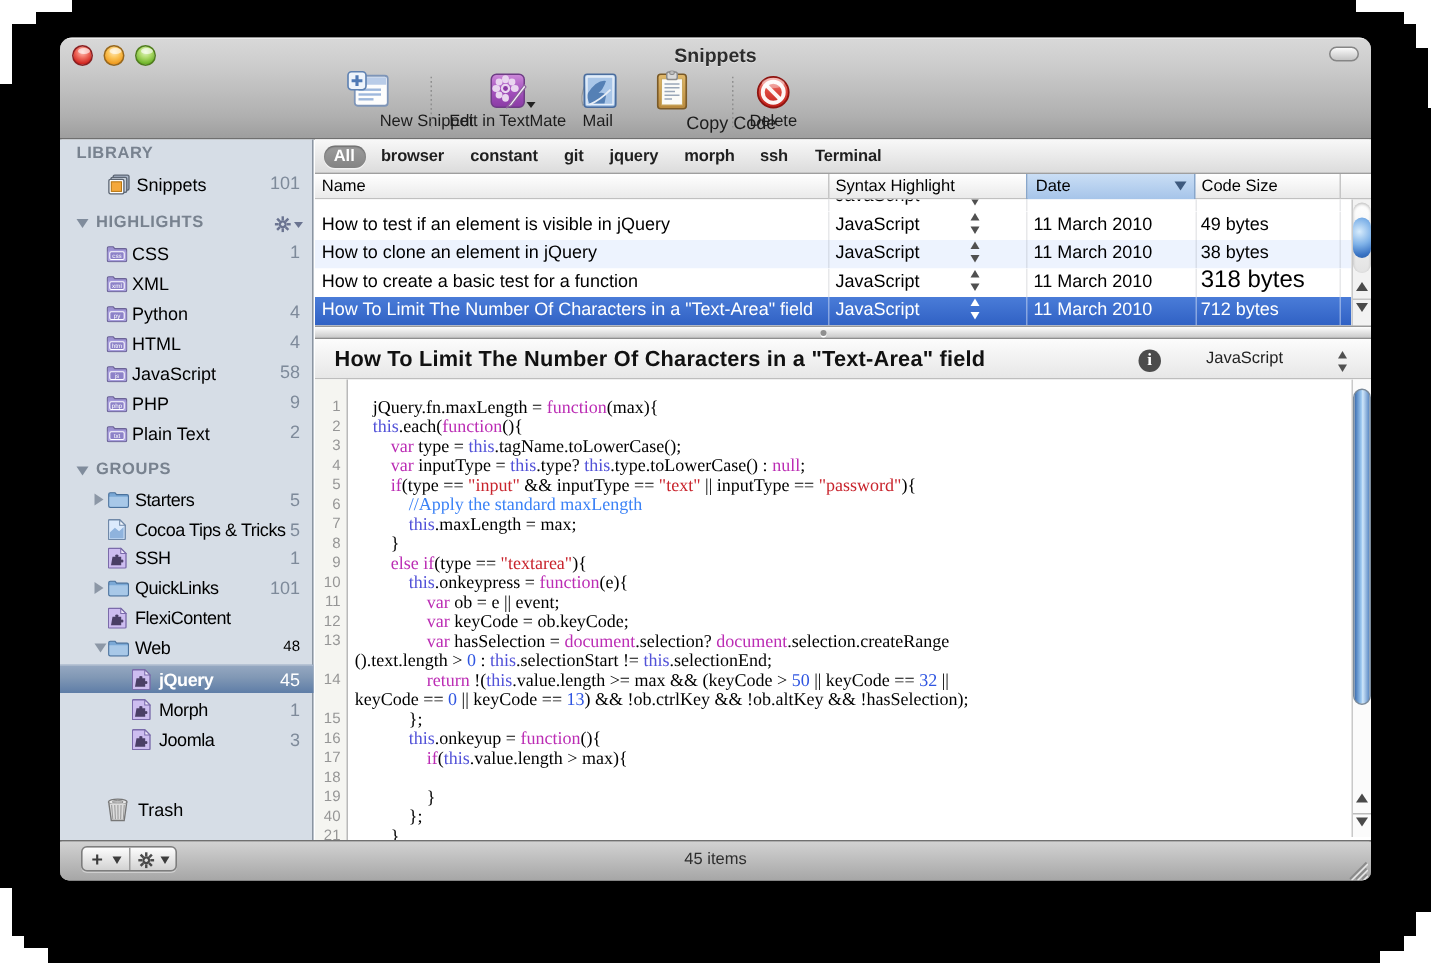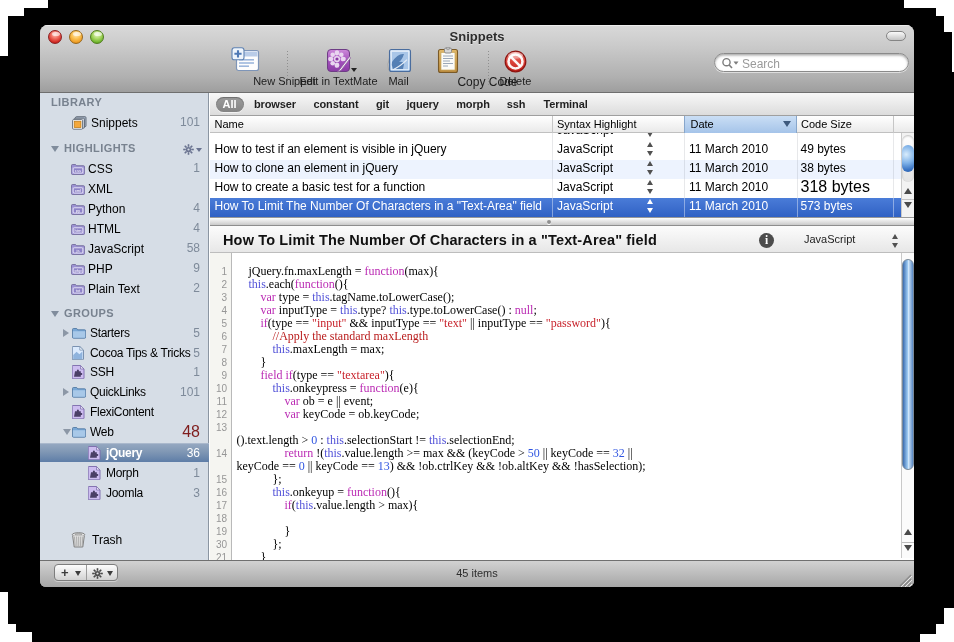--- a/index.html
+++ b/index.html
@@ -19,21 +19,21 @@
 .hcell{position:absolute;top:1.5px;font-size:11px;color:#000}
 .hline{position:absolute;top:0;width:1px;height:17px;background:#c6c6c6}
 #rows{position:absolute;left:0;top:40px;width:690.5px;height:84px;background:#fff;overflow:hidden}
 #tsb{position:absolute;left:690.5px;top:40px;width:13.5px;height:84px;background:#f2f2f2;border-left:1px solid #c9c9c9}
 #splitter{position:absolute;left:0;top:124px;width:704px;height:9px;background:linear-gradient(#fdfdfd,#cacaca);border-top:1px solid #989898;border-bottom:1px solid #8e8e8e}
 #dhdr{position:absolute;left:0;top:133px;width:704px;height:27px;background:linear-gradient(#fcfcfc,#e7e7e7);border-bottom:1px solid #bdbdbd}
 #codebg{position:absolute;left:0;top:160px;width:704px;height:307px;background:#fff}
 #gutter{position:absolute;left:0;top:0;width:21.5px;height:307px;background:#f5f5f1;border-right:1px solid #b9b9b9}
 .gn{position:absolute;width:17px;text-align:right;font-size:10px;line-height:13px;color:#969696;font-family:"Liberation Sans",sans-serif}
 .cl{position:absolute;left:26.5px;font-family:Liberation Serif, serif;font-size:12px;line-height:13px;white-space:pre;color:#000}
-.cl .k{color:#bb2cb4}.cl .t{color:#5252d8}.cl .s{color:#c8232c}.cl .n{color:#2f55e1}.cl .c{color:#b91c1c}
+.cl .k{color:#bb2cb4}.cl .t{color:#5252d8}.cl .s{color:#c8232c}.cl .n{color:#2f55e1}.cl .c{color:#3b82f6}
 #csb{position:absolute;left:690.5px;top:160px;width:13.5px;height:305px;background:#fbfbfb;border-left:1px solid #c9c9c9}
 #status{position:absolute;left:0;top:535px;width:874px;height:27px;background:linear-gradient(#d2d2d2,#a6a6a6);border-top:1px solid #707070}
 .arrowup{width:0;height:0;border-left:4.5px solid transparent;border-right:4.5px solid transparent;border-bottom:6px solid #4a4a4a}
 .arrowdn{width:0;height:0;border-left:4.5px solid transparent;border-right:4.5px solid transparent;border-top:6px solid #4a4a4a}
 </style></head>
 <body>
 <div class="abs" style="left:0px;top:0px;width:48px;height:8px;background:#fff"></div>
 <div class="abs" style="left:0px;top:8px;width:24px;height:8px;background:#fff"></div>
 <div class="abs" style="left:0px;top:16px;width:8px;height:40px;background:#fff"></div>
 <div class="abs" style="left:904px;top:0px;width:50px;height:8px;background:#fff"></div>
@@ -146,28 +146,20 @@
 <circle cx="12.5" cy="12.5" r="10.3" fill="url(#dg)" stroke="#8e1410" stroke-width="1.2"></circle>
 <circle cx="12.5" cy="12.5" r="7" fill="none" stroke="#fff" stroke-width="2.6" opacity="0.95"></circle>
 <line x1="7.6" y1="7.6" x2="17.4" y2="17.4" stroke="#fff" stroke-width="2.6" opacity="0.95"></line>
 <ellipse cx="12.5" cy="6.4" rx="7.6" ry="3.4" fill="#fff" opacity="0.35"></ellipse>
 </svg>
       </div>
       <div class="abs" style="left:405.5px;top:50px;width:140px;text-align:center;font-size:11px;color:#1c1c1c">Delete</div>
 <div class="abs" style="left:311px;top:43px;border-left:3.5px solid transparent;border-right:3.5px solid transparent;border-top:4.5px solid #222"></div>
 <div class="sep" style="left:247px"></div>
       <div class="sep" style="left:448px"></div>
-<div id="search">
-        <svg class="abs" style="left:6px;top:3px" width="18" height="13" viewBox="0 0 18 13">
-          <circle cx="5.5" cy="5.2" r="3.6" fill="none" stroke="#7d7d7d" stroke-width="1.4"></circle>
-          <line x1="8.2" y1="8" x2="11" y2="11" stroke="#7d7d7d" stroke-width="1.6"></line>
-          <path d="M12.5 4.5 h5 l-2.5 3.2 z" fill="#7d7d7d"></path>
-        </svg>
-        <div class="abs" style="left:27px;top:2.5px;font-size:12px;color:#9a9a9a">Search</div>
-      </div>
 </div>
 <div id="sidebar">
 <div class="shead" style="top:3px">LIBRARY</div>
       <svg class="abs" style="left:32px;top:23px" width="15" height="14" viewBox="0 0 15 14">
         <rect x="3.5" y="0.7" width="10.5" height="10" rx="1" fill="#aab6c8" stroke="#5c6674" stroke-width="0.9"></rect>
         <rect x="2" y="2.2" width="10.5" height="10" rx="1" fill="#c7cfda" stroke="#5c6674" stroke-width="0.9"></rect>
         <rect x="0.6" y="3.6" width="10" height="9.6" rx="1" fill="#fff" stroke="#5c6674" stroke-width="0.9"></rect>
         <rect x="2.2" y="5.2" width="6.8" height="6.4" fill="#f4a83c" stroke="#b87612" stroke-width="0.7"></rect>
       </svg>
       <div class="abs" style="left:51px;top:22px;font-size:12px;line-height:16px;color:#000">Snippets</div>
@@ -279,29 +271,29 @@
         <path d="M8.5 0.6 v3.4 h3.4 z" fill="#efe9fb" stroke="#7a6aaa" stroke-width="0.7"></path>
         <path d="M3 6.2 h2 q-0.7-1.6 0.9-1.6 t0.9 1.6 h2 v1.9 q1.5-0.6 1.5 0.9 t-1.5 0.9 v1.9 h-6.8 z" fill="#4a3f66"></path>
       </svg>
       <div class="abs" style="left:50px;top:311px;font-size:12px;line-height:16px;color:#000;font-weight:normal;letter-spacing:-0.3px;white-space:nowrap">FlexiContent</div>
       <div class="abs" style="left:23px;top:336px;border-left:4.5px solid transparent;border-right:4.5px solid transparent;border-top:6px solid #8c97a6"></div>
       <svg class="abs" style="left:32px;top:333px" width="14" height="12" viewBox="0 0 14 12">
         <path d="M0.5 2.5 q0-1 1-1 h3.2 l1 1.3 h7 q0.9 0 0.9 0.9 v6.6 q0 0.9-0.9 0.9 h-11.2 q-1 0-1-0.9 z" fill="#7aa8d6" stroke="#4a719c" stroke-width="0.8"></path>
         <path d="M0.9 4.2 h12.3 v5.8 q0 0.8-0.8 0.8 h-10.7 q-0.8 0-0.8-0.8 z" fill="#a8c8e8"></path>
       </svg>
       <div class="abs" style="left:50px;top:331px;font-size:12px;line-height:16px;color:#000;font-weight:normal;letter-spacing:-0.3px;white-space:nowrap">Web</div>
-      <div class="abs" style="left:100px;top:331px;width:60px;text-align:right;font-size:16px;line-height:16px;color:#7f1d1d">48</div>
+      <div class="abs" style="left:100px;top:331px;width:60px;text-align:right;font-size:10px;line-height:16px;color:#000000">48</div>
       <div class="abs" style="left:0;top:350.0px;width:169px;height:19px;background:linear-gradient(#97a9c2,#8198b5 45%,#5e7da7);box-shadow:inset 0 1px 0 #aab8cc"></div>
       <svg class="abs" style="left:48px;top:352.5px" width="13" height="14" viewBox="0 0 13 14">
         <path d="M1 0.5 h7.5 l3.5 3.5 v9 q0 0.8-0.8 0.8 h-10.2 q-0.8 0-0.8-0.8 v-11.7 q0-0.8 0.8-0.8 z" fill="#cdbdf0" stroke="#7a6aaa" stroke-width="0.9"></path>
         <path d="M8.5 0.6 v3.4 h3.4 z" fill="#efe9fb" stroke="#7a6aaa" stroke-width="0.7"></path>
         <path d="M3 6.2 h2 q-0.7-1.6 0.9-1.6 t0.9 1.6 h2 v1.9 q1.5-0.6 1.5 0.9 t-1.5 0.9 v1.9 h-6.8 z" fill="#4a3f66"></path>
       </svg>
       <div class="abs" style="left:66px;top:351.5px;font-size:12px;line-height:16px;color:#fff;font-weight:bold;letter-spacing:-0.3px;white-space:nowrap">jQuery</div>
-      <div class="abs" style="left:100px;top:351.5px;width:60px;text-align:right;font-size:12px;line-height:16px;color:#fff">36</div>
+      <div class="abs" style="left:100px;top:351.5px;width:60px;text-align:right;font-size:12px;line-height:16px;color:#fff">45</div>
       <svg class="abs" style="left:48px;top:372.5px" width="13" height="14" viewBox="0 0 13 14">
         <path d="M1 0.5 h7.5 l3.5 3.5 v9 q0 0.8-0.8 0.8 h-10.2 q-0.8 0-0.8-0.8 v-11.7 q0-0.8 0.8-0.8 z" fill="#cdbdf0" stroke="#7a6aaa" stroke-width="0.9"></path>
         <path d="M8.5 0.6 v3.4 h3.4 z" fill="#efe9fb" stroke="#7a6aaa" stroke-width="0.7"></path>
         <path d="M3 6.2 h2 q-0.7-1.6 0.9-1.6 t0.9 1.6 h2 v1.9 q1.5-0.6 1.5 0.9 t-1.5 0.9 v1.9 h-6.8 z" fill="#4a3f66"></path>
       </svg>
       <div class="abs" style="left:66px;top:371.5px;font-size:12px;line-height:16px;color:#000;font-weight:normal;letter-spacing:-0.3px;white-space:nowrap">Morph</div>
       <div class="abs" style="left:100px;top:371.5px;width:60px;text-align:right;font-size:12px;line-height:16px;color:#7e8a9a">1</div>
       <svg class="abs" style="left:48px;top:392.5px" width="13" height="14" viewBox="0 0 13 14">
         <path d="M1 0.5 h7.5 l3.5 3.5 v9 q0 0.8-0.8 0.8 h-10.2 q-0.8 0-0.8-0.8 v-11.7 q0-0.8 0.8-0.8 z" fill="#cdbdf0" stroke="#7a6aaa" stroke-width="0.9"></path>
         <path d="M8.5 0.6 v3.4 h3.4 z" fill="#efe9fb" stroke="#7a6aaa" stroke-width="0.7"></path>
@@ -385,21 +377,21 @@
           <div class="abs" style="left:474px;top:0;width:1px;height:19px;background:rgba(120,130,140,0.18)"></div>
           <div class="abs" style="left:586.5px;top:0;width:1px;height:19px;background:rgba(120,130,140,0.18)"></div>
           <div class="abs" style="left:683px;top:0;width:1px;height:19px;background:rgba(120,130,140,0.18)"></div>
           <div class="abs" style="left:437px;top:1.0px;border-left:3.5px solid transparent;border-right:3.5px solid transparent;border-bottom:5px solid #505050"></div>
           <div class="abs" style="left:437px;top:10.0px;border-left:3.5px solid transparent;border-right:3.5px solid transparent;border-top:5px solid #505050"></div>
         </div>
 <div class="abs" style="left:0;top:65px;width:690.5px;height:19px;background:linear-gradient(#4a7cd8,#3061c4);overflow:hidden">
           <div class="abs" style="left:4.5px;top:0.0px;font-size:12px;line-height:16px;color:#fff;white-space:nowrap">How To Limit The Number Of Characters in a "Text-Area" field</div>
           <div class="abs" style="left:347px;top:0.0px;font-size:12px;line-height:16px;color:#fff">JavaScript</div>
           <div class="abs" style="left:479px;top:0.0px;font-size:12px;line-height:16px;color:#fff">11 March 2010</div>
-          <div class="abs" style="left:590.5px;top:0.0px;font-size:12px;line-height:16px;color:#fff">573 bytes</div>
+          <div class="abs" style="left:590.5px;top:0.0px;font-size:12px;line-height:16px;color:#fff">712 bytes</div>
           <div class="abs" style="left:342px;top:0;width:1px;height:19px;background:rgba(255,255,255,0.4)"></div>
           <div class="abs" style="left:474px;top:0;width:1px;height:19px;background:rgba(255,255,255,0.4)"></div>
           <div class="abs" style="left:586.5px;top:0;width:1px;height:19px;background:rgba(255,255,255,0.4)"></div>
           <div class="abs" style="left:683px;top:0;width:1px;height:19px;background:rgba(255,255,255,0.4)"></div>
           <div class="abs" style="left:437px;top:1.0px;border-left:3.5px solid transparent;border-right:3.5px solid transparent;border-bottom:5px solid #fff"></div>
           <div class="abs" style="left:437px;top:10.0px;border-left:3.5px solid transparent;border-right:3.5px solid transparent;border-top:5px solid #fff"></div>
         </div>
 </div>
 <div id="tsb">
 <div class="abs" style="left:0.5px;top:2px;width:12px;height:47px;border-radius:6px;background:linear-gradient(#fff,#e3e3e3);box-shadow:inset 0 1px 2px rgba(0,0,0,.25)"></div>
@@ -435,42 +427,43 @@
 <div class="cl" style="top:50.5px">        <span class="k">var</span> inputType = <span class="t">this</span>.type? <span class="t">this</span>.type.toLowerCase() : <span class="k">null</span>;</div>
 <div class="gn" style="top:63.5px">5</div>
 <div class="cl" style="top:63.5px">        <span class="k">if</span>(type == <span class="s">"input"</span> &amp;&amp; inputType == <span class="s">"text"</span> || inputType == <span class="s">"password"</span>){</div>
 <div class="gn" style="top:76.5px">6</div>
 <div class="cl" style="top:76.5px">            <span class="c">//Apply the standard maxLength</span></div>
 <div class="gn" style="top:89.5px">7</div>
 <div class="cl" style="top:89.5px">            <span class="t">this</span>.maxLength = max;</div>
 <div class="gn" style="top:102.5px">8</div>
 <div class="cl" style="top:102.5px">        }</div>
 <div class="gn" style="top:115.5px">9</div>
-<div class="cl" style="top:115.5px">        <span class="k">field</span> <span class="k">if</span>(type == <span class="s">"textarea"</span>){</div>
+<div class="cl" style="top:115.5px">        <span class="k">else</span> <span class="k">if</span>(type == <span class="s">"textarea"</span>){</div>
 <div class="gn" style="top:128.5px">10</div>
 <div class="cl" style="top:128.5px">            <span class="t">this</span>.onkeypress = <span class="k">function</span>(e){</div>
 <div class="gn" style="top:141.5px">11</div>
 <div class="cl" style="top:141.5px">                <span class="k">var</span> ob = e || event;</div>
 <div class="gn" style="top:154.5px">12</div>
 <div class="cl" style="top:154.5px">                <span class="k">var</span> keyCode = ob.keyCode;</div>
 <div class="gn" style="top:167.5px">13</div>
+<div class="cl" style="top:167.5px">                <span class="k">var</span> hasSelection = <span class="k">document</span>.selection? <span class="k">document</span>.selection.createRange</div>
 <div class="cl" style="top:180.5px">().text.length &gt; <span class="n">0</span> : <span class="t">this</span>.selectionStart != <span class="t">this</span>.selectionEnd;</div>
 <div class="gn" style="top:193.5px">14</div>
 <div class="cl" style="top:193.5px">                <span class="k">return</span> !(<span class="t">this</span>.value.length &gt;= max &amp;&amp; (keyCode &gt; <span class="n">50</span> || keyCode == <span class="n">32</span> ||</div>
 <div class="cl" style="top:206.5px">keyCode == <span class="n">0</span> || keyCode == <span class="n">13</span>) &amp;&amp; !ob.ctrlKey &amp;&amp; !ob.altKey &amp;&amp; !hasSelection);</div>
 <div class="gn" style="top:219.5px">15</div>
 <div class="cl" style="top:219.5px">            };</div>
 <div class="gn" style="top:232.5px">16</div>
 <div class="cl" style="top:232.5px">            <span class="t">this</span>.onkeyup = <span class="k">function</span>(){</div>
 <div class="gn" style="top:245.5px">17</div>
 <div class="cl" style="top:245.5px">                <span class="k">if</span>(<span class="t">this</span>.value.length &gt; max){</div>
 <div class="gn" style="top:258.5px">18</div>
 <div class="gn" style="top:271.5px">19</div>
 <div class="cl" style="top:271.5px">                }</div>
-<div class="gn" style="top:284.5px">30</div>
+<div class="gn" style="top:284.5px">40</div>
 <div class="cl" style="top:284.5px">            };</div>
 <div class="gn" style="top:297.5px">21</div>
 <div class="cl" style="top:297.5px">        }</div>
         </div>
 </div>
 <div id="csb">
 <div class="abs" style="left:0.5px;top:6px;width:12px;height:211px;border-radius:6px;background:linear-gradient(90deg,#3a6cb0,#9cc8f0 45%,#cfe6fa 55%,#5585c2);border:0.5px solid #7a8a9a"></div>
 <div class="abs" style="left:2px;top:276px">
           <div class="arrowup"></div>
         </div>

